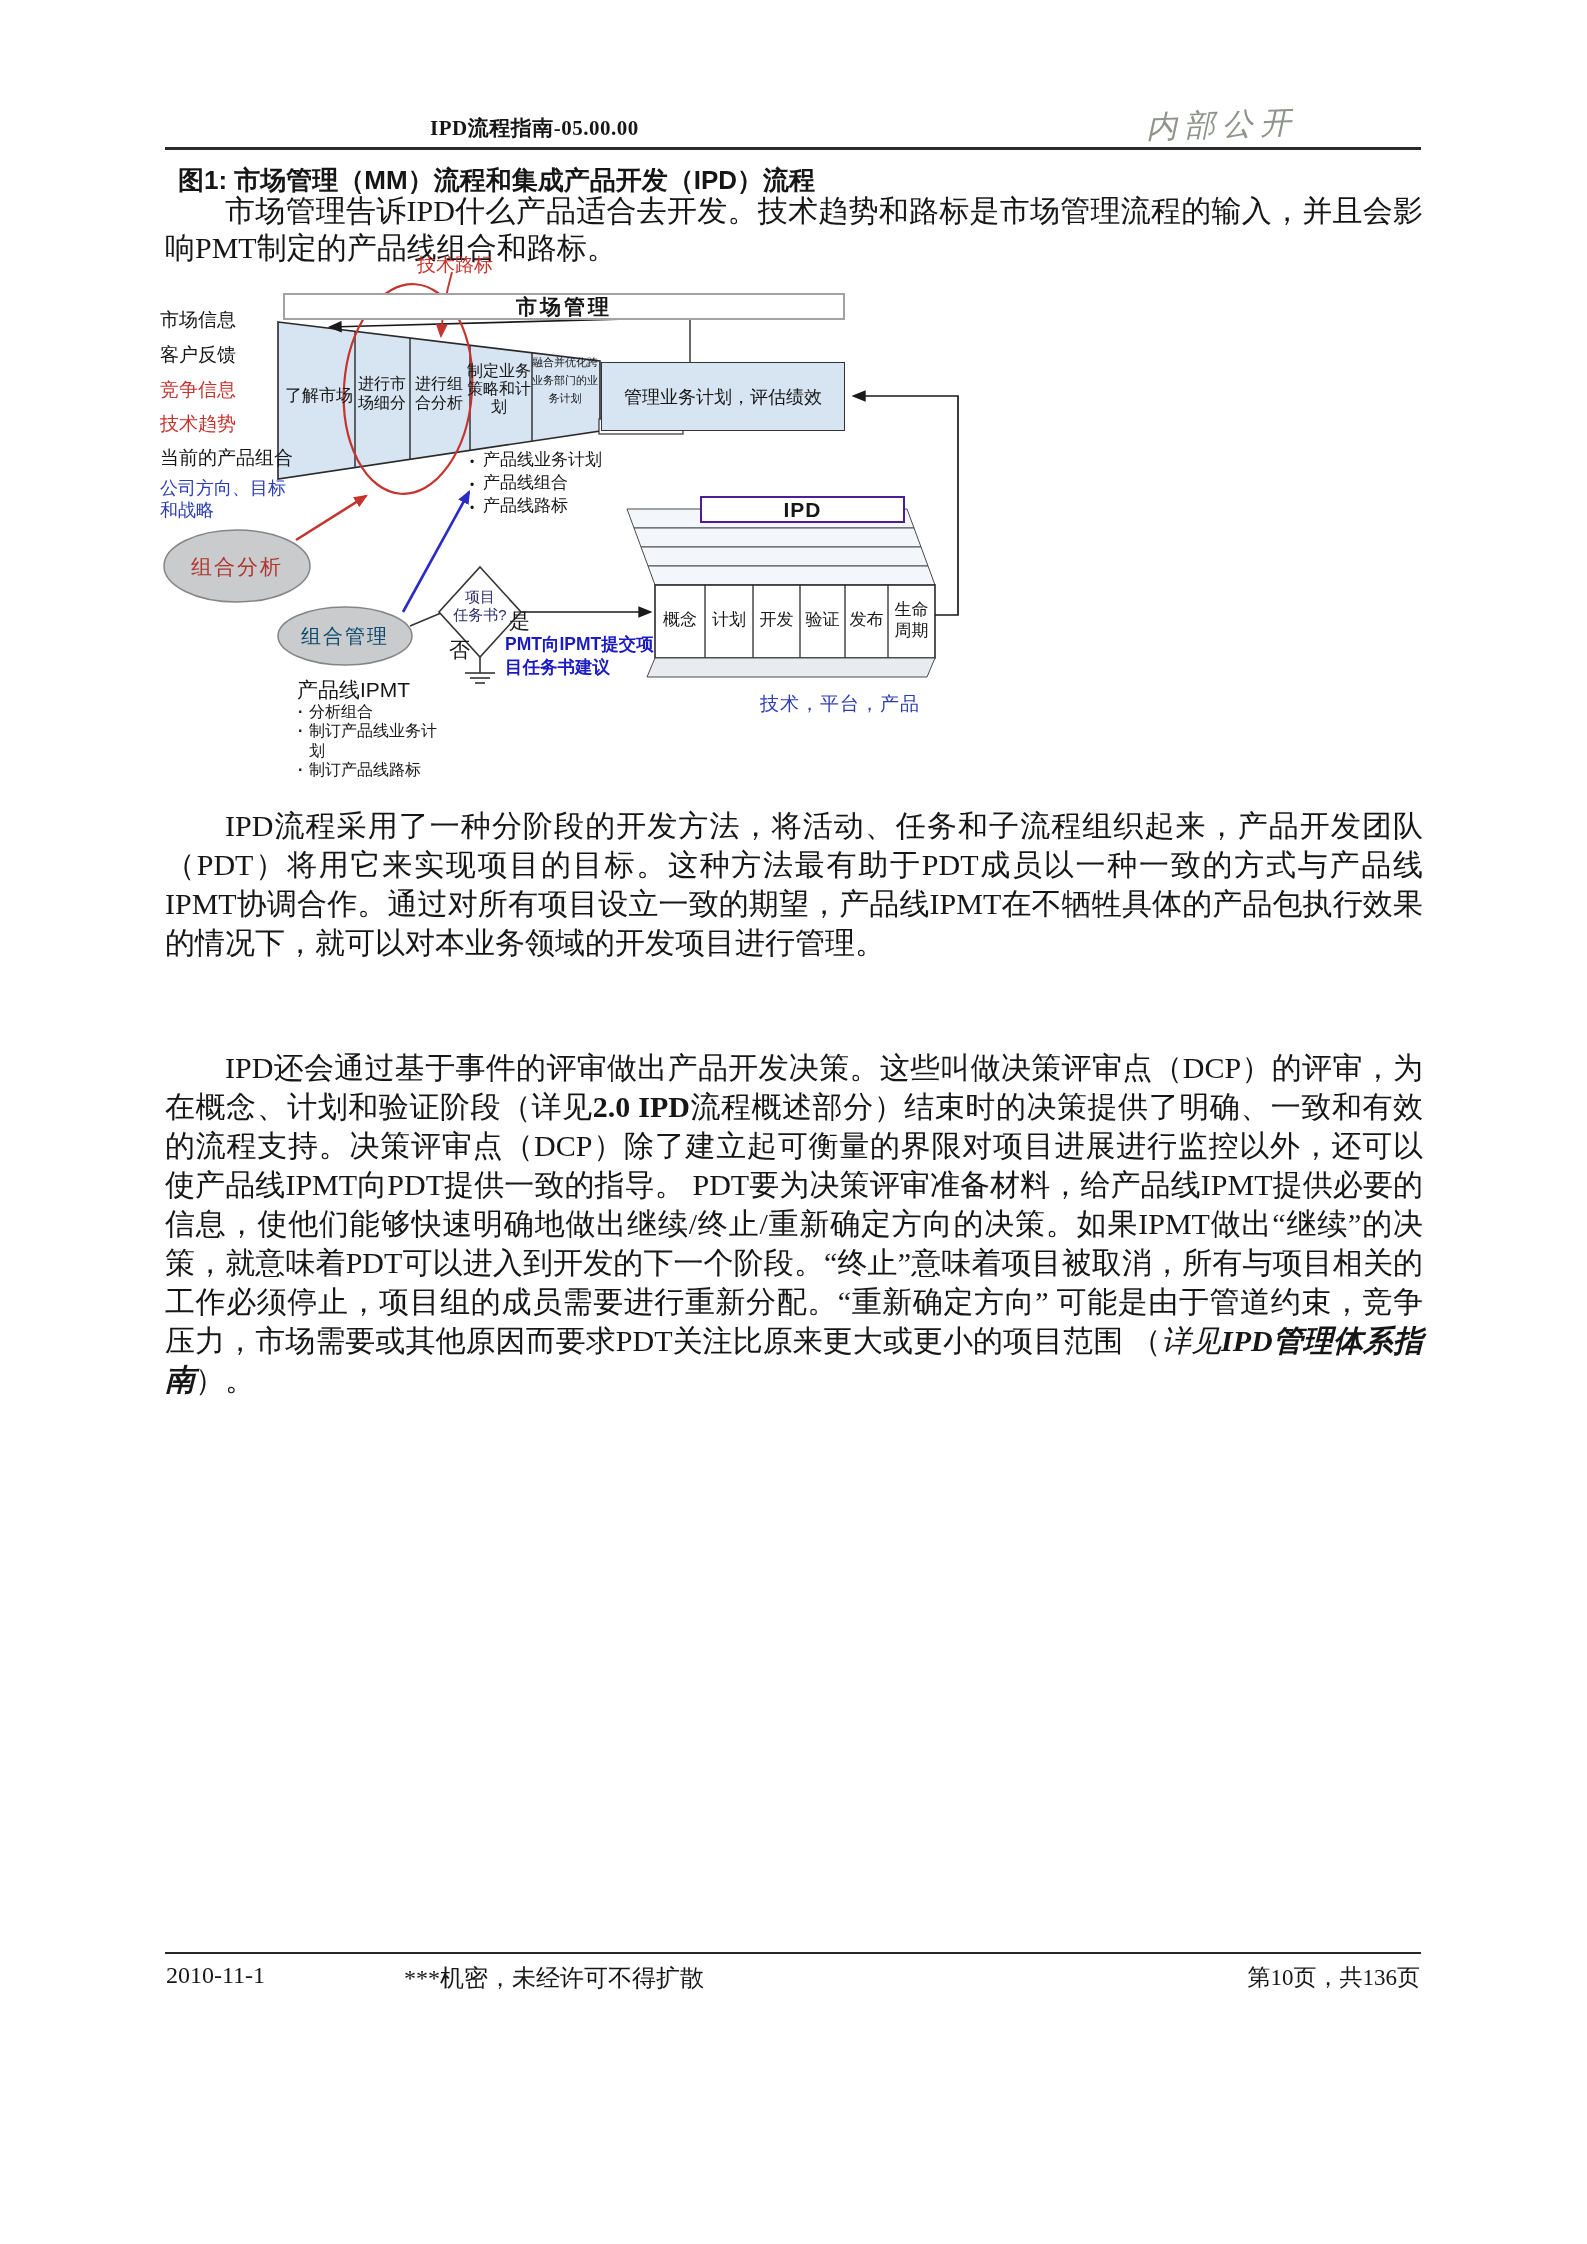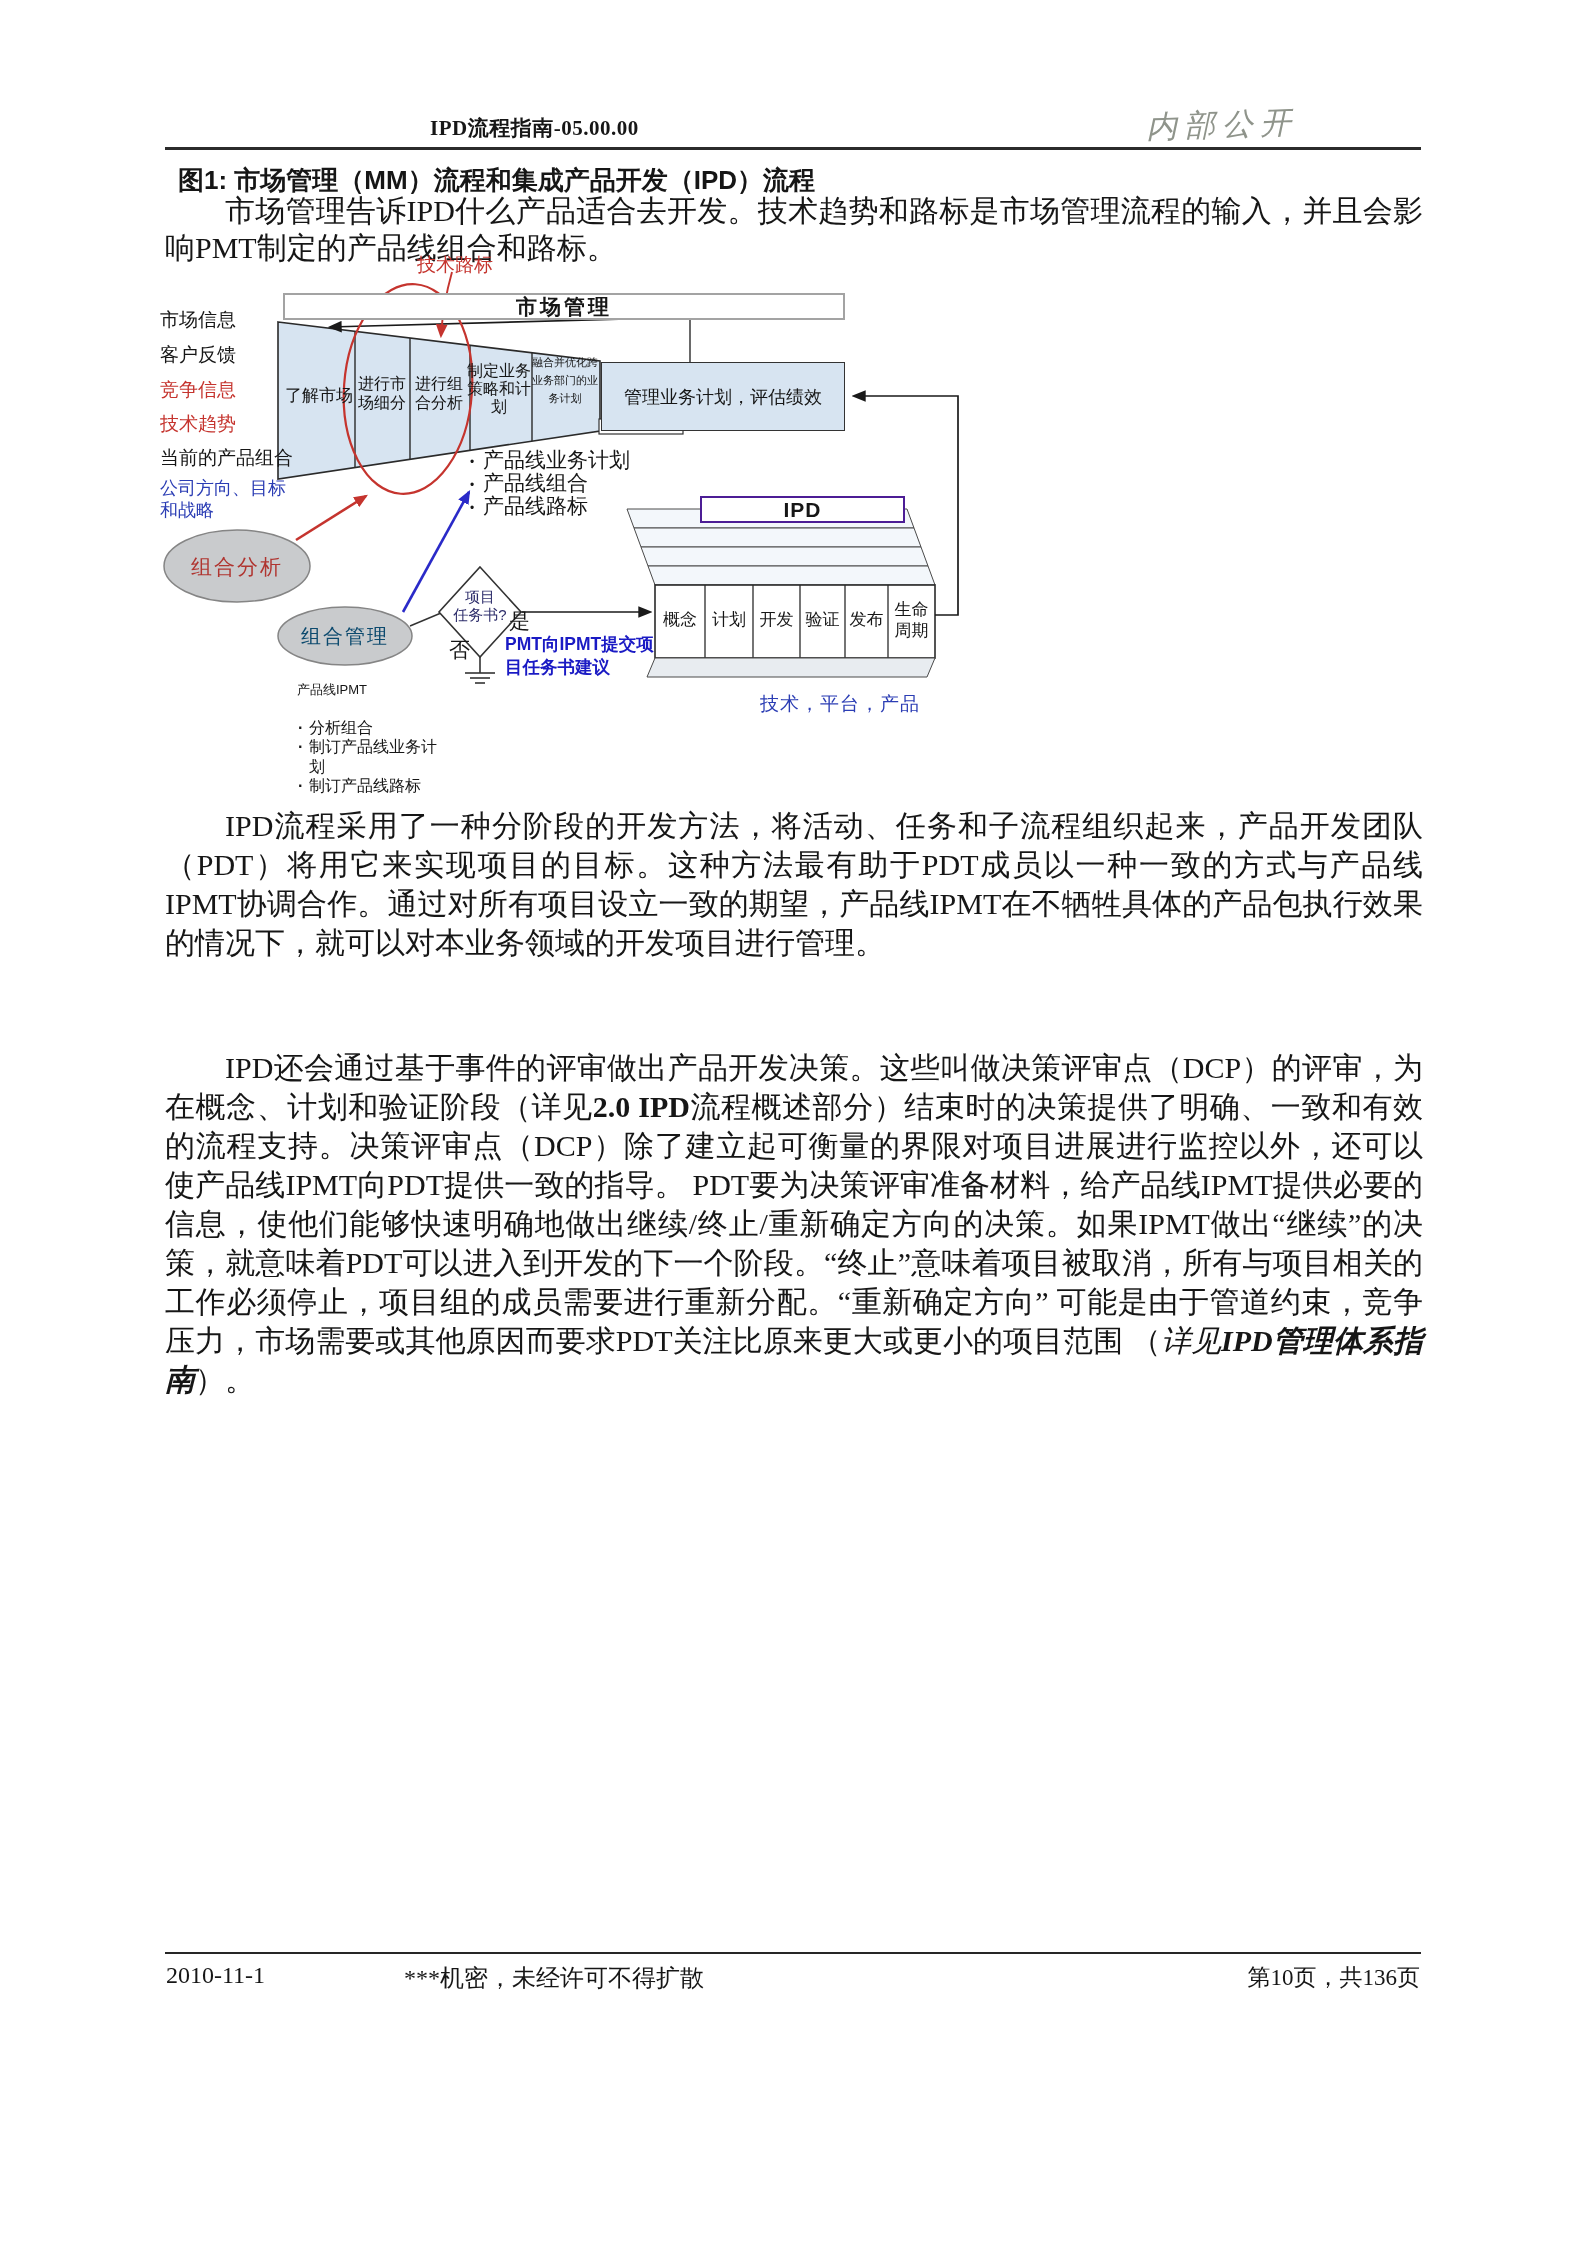--- a/index.html
+++ b/index.html
@@ -35,21 +35,21 @@
   #in-5 { left:160px; top:445px; }
   #in-6 { left:160px; top:477px; width:138px; color:#2b3db4; font-size:18px; line-height:22px; white-space:normal; }
 
   .fstage { font-size:16px; line-height:19px; text-align:center; }
   #f-1 { left:283px; top:386px; width:72px; font-size:17px; }
   #f-2 { left:351px; top:374px; width:62px; }
   #f-3 { left:408px; top:374px; width:62px; }
   #f-4 { left:467px; top:362px; width:64px; font-size:16px; line-height:18px; }
   #f-5 { left:530px; top:353px; width:70px; font-size:11px; line-height:18px; }
 
-  #outputs { left:468px; top:448px; width:180px; font-size:21px; line-height:23px; list-style:none; }
+  #outputs { left:468px; top:448px; width:180px; font-size:17px; line-height:23px; list-style:none; }
   #outputs li { position:relative; padding-left:15px; }
   #outputs li::before { content:"•"; position:absolute; left:2px; top:3px; font-size:12px; }
 
   #pa-label { left:167px; top:553px; width:140px; text-align:center; font-size:21px; color:#b03530; letter-spacing:2px; }
   #pm-label { left:278px; top:623px; width:134px; text-align:center; font-size:20px; color:#0c4a6e; letter-spacing:2px; }
 
   #diamond-l1 { left:452px; top:588px; width:56px; text-align:center; font-size:15px; color:#2d2d6b; }
   #diamond-l2 { left:448px; top:606px; width:64px; text-align:center; font-size:15px; color:#2d2d6b; }
   #yes-label { left:509px; top:607px; font-size:21px; }
   #no-label  { left:449px; top:636px; font-size:21px; }
@@ -63,21 +63,21 @@
   #ph-5 { left:845px; top:609px; width:43px; }
   #ph-6 { left:888px; top:599px; width:47px; }
 
   #tech-platform { left:760px; top:691px; font-size:19px; color:#2b3db4; letter-spacing:1px; }
 
   #mm-activities { left:157px; top:604px; width:158px; font-size:15.5px; line-height:19px; list-style:none; }
   #mm-activities li { position:relative; padding-left:14px; }
   #mm-activities li::before { content:"‣"; position:absolute; left:0; top:0; font-size:13px; color:#333; }
 
   #ipmt-block { left:297px; top:680px; width:148px; font-size:16px; line-height:19.5px; }
-  #ipmt-title { font-size:13px; margin-bottom:18px; }
+  #ipmt-title { font-size:21px; margin-bottom:2px; }
   #ipmt-block ul { list-style:none; }
   #ipmt-block li { position:relative; padding-left:12px; }
   #ipmt-block li::before { content:"·"; position:absolute; left:1px; top:0; font-weight:bold; }
 
   
   #footer-rule { left:165px; top:1952px; width:1256px; height:2px; background:#262626; }
   .foot { font-family:"Liberation Serif",serif; font-size:24px; top:1962px; }
   #footer-date { left:166px; }
   #footer-notice { left:404px; }
   #footer-page { right:167px; font-size:23px; }

